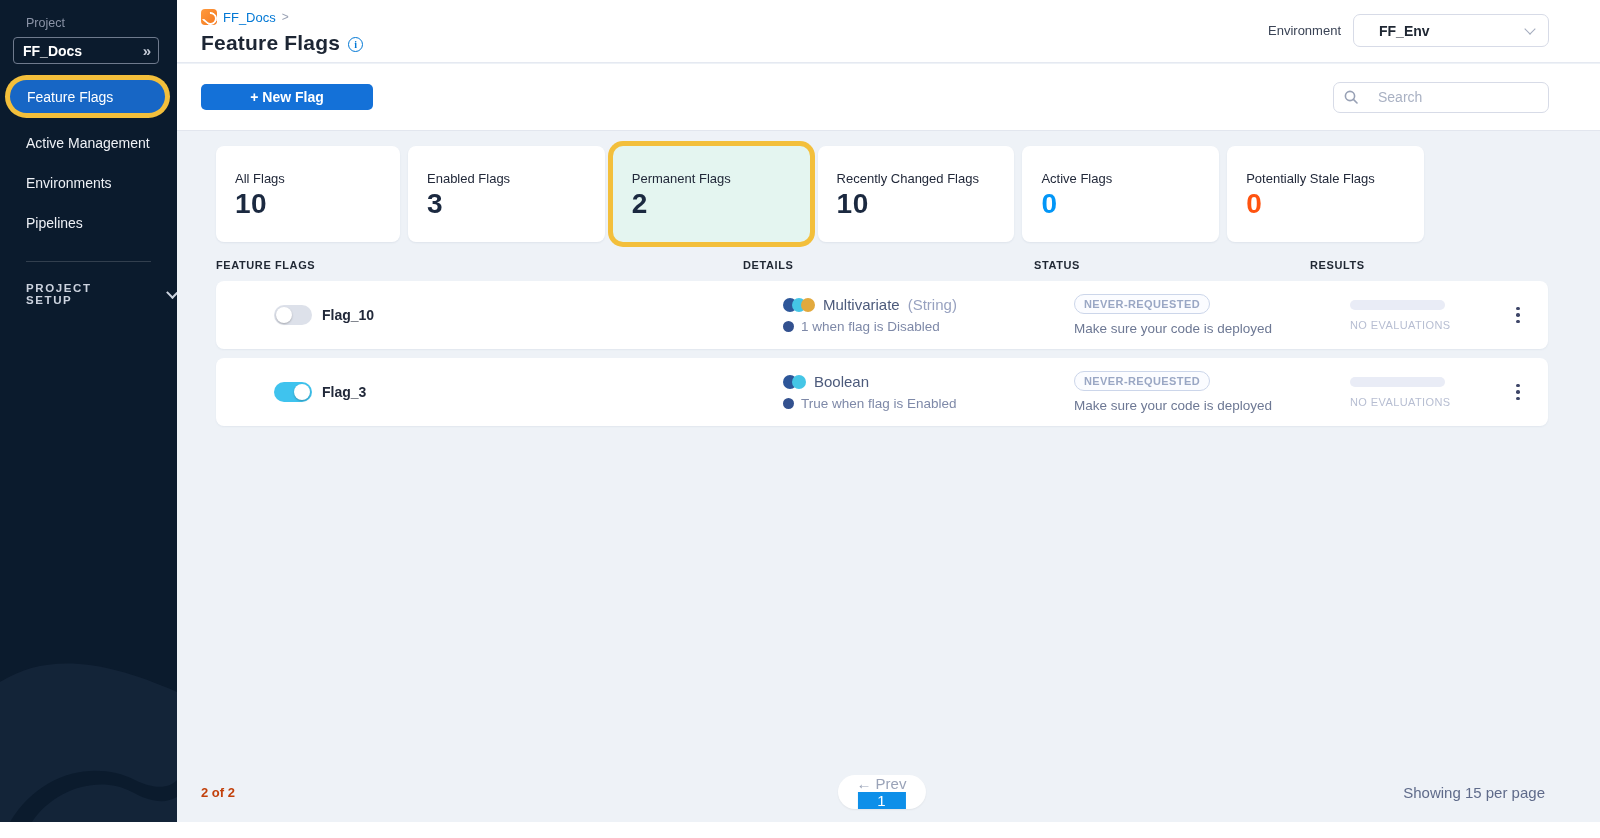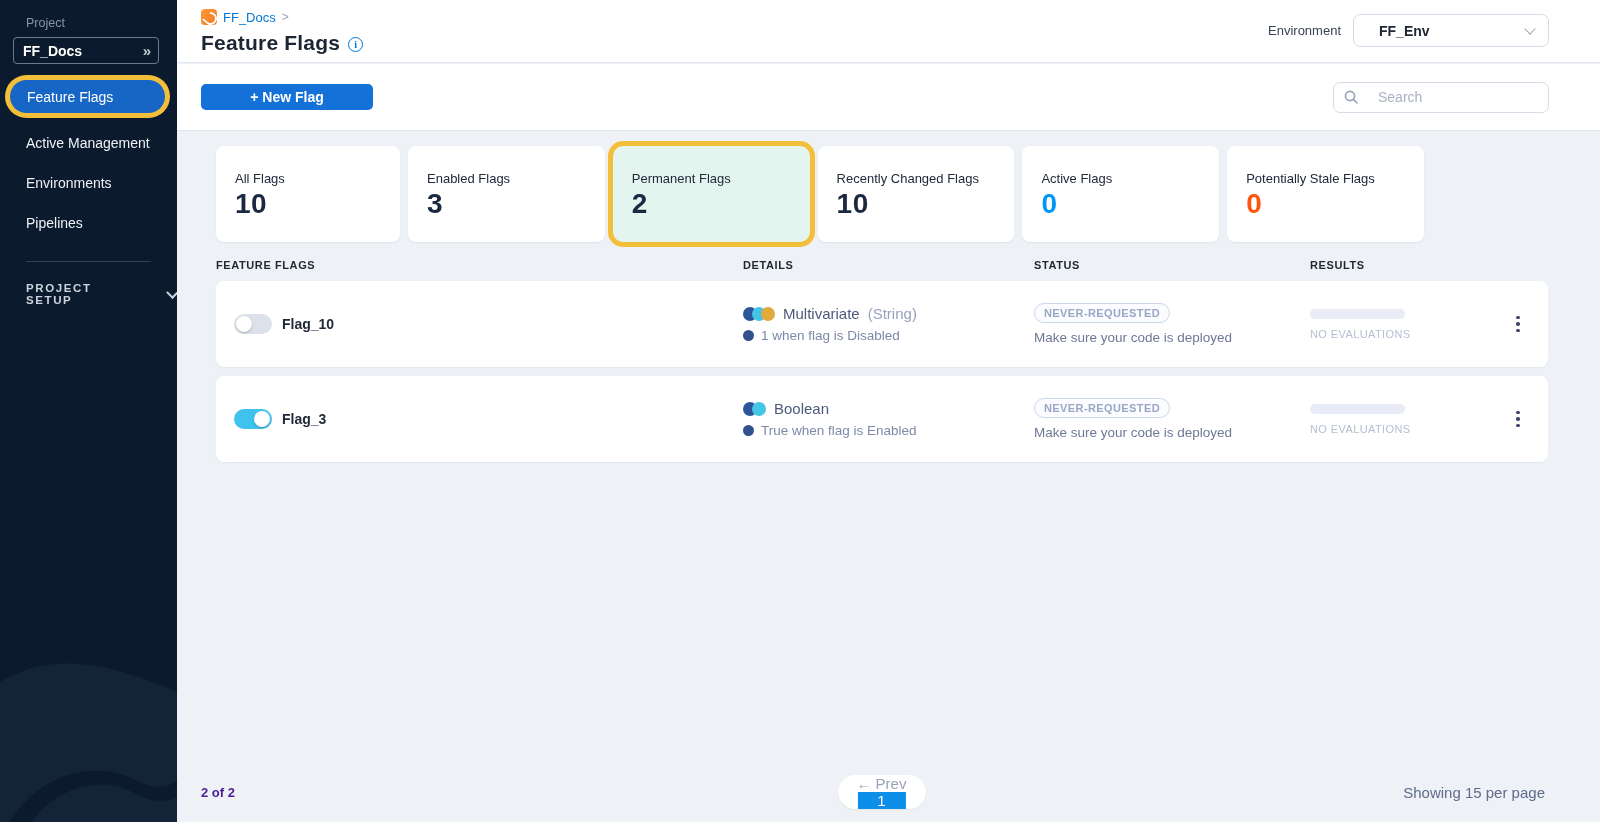--- a/index.html
+++ b/index.html
@@ -119,22 +119,23 @@
   .stat-value.blue { color:#0296f7; }
   .stat-value.orange { color:#ff5310; }
 
   
   .thead {
     display:grid; grid-template-columns:527px 291px 276px 1fr 60px; margin:17px 0 10px 0;
   }
   .th { font-size:11px; font-weight:bold; color:#1f2733; letter-spacing:.6px; }
   .frow {
     display:grid; grid-template-columns:527px 291px 276px 1fr 60px; align-items:center;
-    background:#ffffff; border-radius:8px; height:86px; margin-bottom:9px;
+    background:#ffffff; border-radius:8px; height:68px; margin-bottom:9px;
     box-shadow:0 1px 2px rgba(40,60,100,.06);
+    padding-left:40px;
   }
   .cell-name { display:flex; align-items:center; gap:10px; padding-left:18px; }
   .toggle {
     width:38px; height:20px; border-radius:10px; position:relative; cursor:pointer; flex:0 0 38px;
   }
   .toggle.off { background:#dde1ea; }
   .toggle.on  { background:#3fc3ee; }
   .toggle .knob {
     position:absolute; top:2px; width:16px; height:16px; border-radius:50%; background:#ffffff;
     box-shadow:0 1px 2px rgba(0,0,0,.25);
@@ -170,21 +171,21 @@
 
   .cell-kebab { display:flex; justify-content:center; }
   .kebab { display:flex; flex-direction:column; gap:3px; cursor:pointer; padding:6px; }
   .kebab i { width:3.5px; height:3.5px; border-radius:50%; background:#3e4668; display:block; }
 
   
   .list-footer {
     position:absolute; left:0; right:0; bottom:0; height:60px;
     padding:0 55px 0 24px; display:flex; align-items:center;
   }
-  .count-text { font-size:13px; font-weight:bold; color:#4c1d95; }
+  .count-text { font-size:13px; font-weight:bold; color:#c2410c; }
   .pagination {
     position:absolute; left:50%; transform:translateX(-58%);
     height:34px; background:#ffffff; border-radius:17px; overflow:hidden;
     display:flex; align-items:center; box-shadow:0 1px 2px rgba(0,0,0,.06);flex-direction:column;
   }
   .page-btn {
     font-size:15px; color:#9aa3b8; padding:0 19px; height:34px; display:flex; align-items:center;
     cursor:pointer; background:transparent; border:none; font-family:inherit;
   }
   .page-current {

